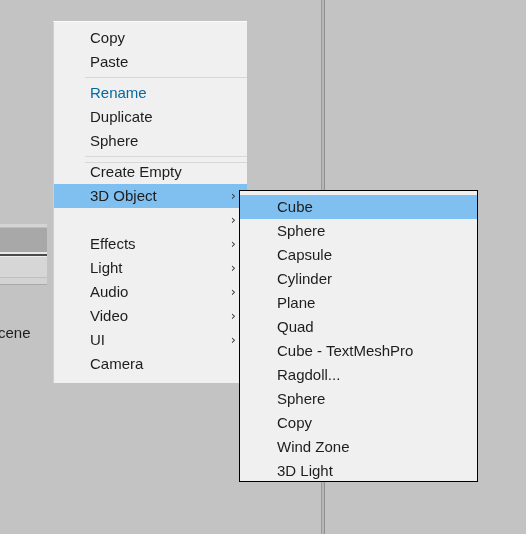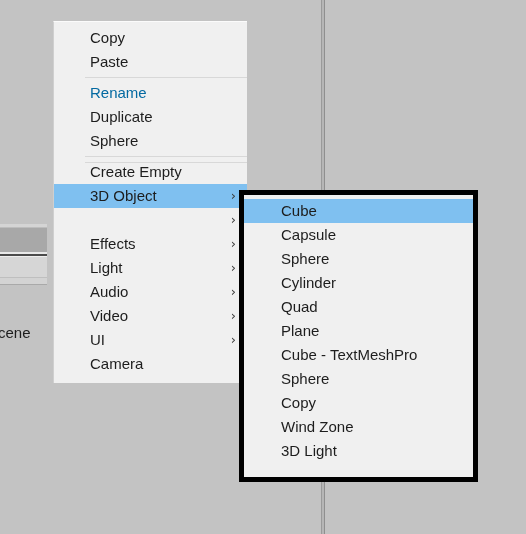--- a/index.html
+++ b/index.html
@@ -65,21 +65,21 @@
     height: 362px;
     border-left: 1px solid #cfcfcf;
     border-top: 1px solid #fbfbfb;
     box-shadow: 0 0 0 0 rgba(0,0,0,0);
   }
   #submenu {
     left: 239px;
     top: 190px;
     width: 239px;
     height: 292px;
-    border: 5px solid #000000;
+    border: 1px solid #000000;
     background: #f0f0f0;
   }
 
   .menu-item {
     position: relative;
     height: 24px;
     line-height: 24px;
     font-size: 15px;
     color: #1d1d1d;
     padding-left: 36px;
@@ -165,24 +165,25 @@
       <div class="menu-item"><span>Audio</span><span class="chevron">›</span></div>
       <div class="menu-item"><span>Video</span><span class="chevron">›</span></div>
       <div class="menu-item"><span>UI</span><span class="chevron">›</span></div>
       <div class="menu-item"><span>Camera</span></div>
     </div>
 </div>
 
 <div class="menu" id="submenu">
   <div class="menu-list" id="submenu-list">
       <div class="menu-item highlight"><span>Cube</span></div>
+      <div class="menu-item"><span>Sphere</span></div>
       <div class="menu-item"><span>Capsule</span></div>
-      <div class="menu-item"><span>Sphere</span></div>
       <div class="menu-item"><span>Cylinder</span></div>
+      <div class="menu-item"><span>Plane</span></div>
       <div class="menu-item"><span>Quad</span></div>
-      <div class="menu-item"><span>Plane</span></div>
       <div class="menu-item"><span>Cube - TextMeshPro</span></div>
+      <div class="menu-item"><span>Ragdoll...</span></div>
       <div class="menu-item"><span>Sphere</span></div>
       <div class="menu-item"><span>Copy</span></div>
       <div class="menu-item"><span>Wind Zone</span></div>
       <div class="menu-item"><span>3D Light</span></div>
     </div>
 </div>
 
 </body></html>

